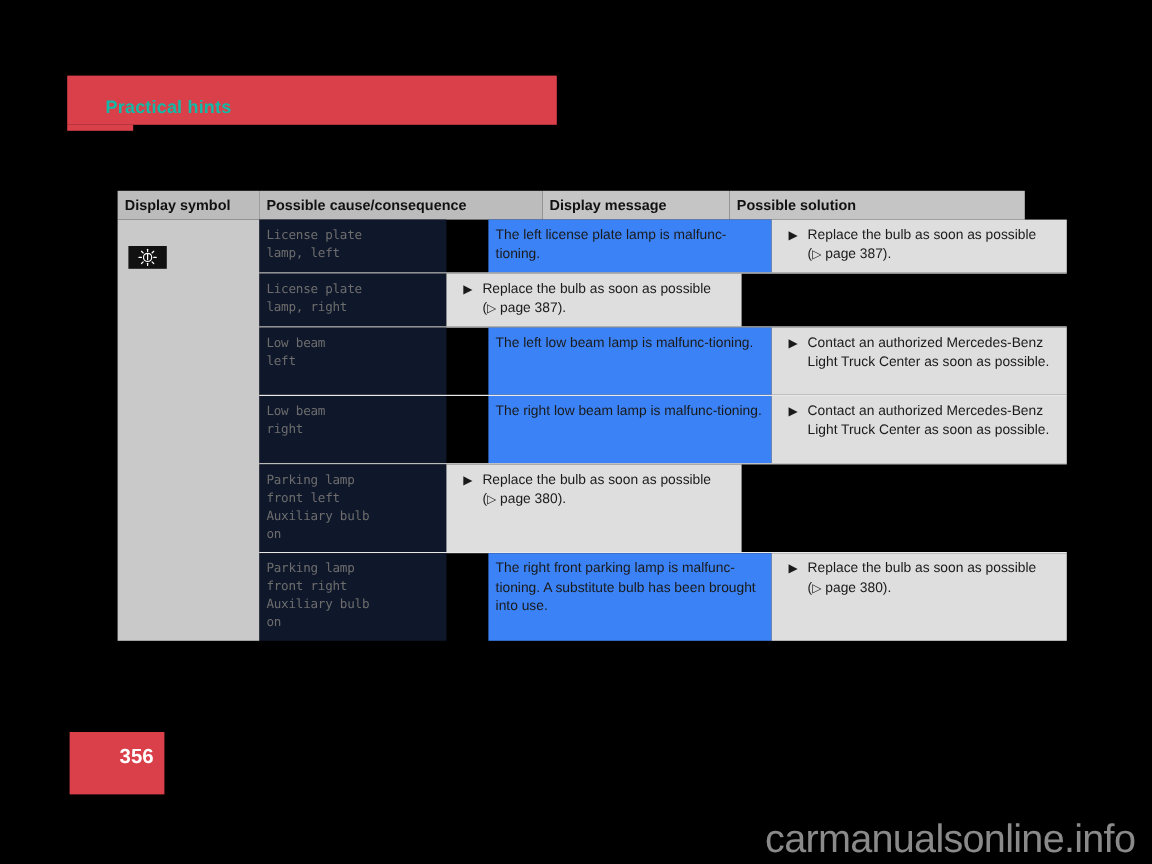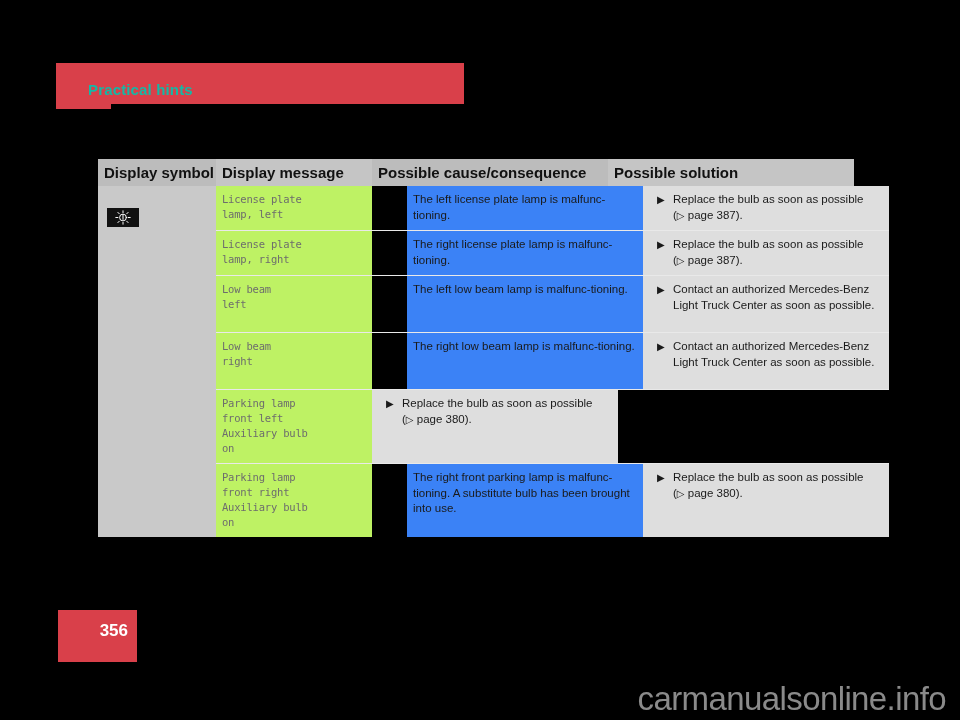--- a/index.html
+++ b/index.html
@@ -62,33 +62,33 @@
   }
   
   .c1 { width: 118px; }
   .c2 { width: 156px; }
   .c3 { width: 236px; }
   .c4 { width: 246px; }
 
   
   .header .tcell {
     background: #bcbcbc;
-    font-size: 15px;
+    font-size: 12px;
     font-weight: bold;
     color: #111111;
     padding-top: 5px;
     padding-bottom: 5px;
     white-space: nowrap;
   }
   .header .c1 { background: #bcbcbc; }
   .header .c2 { background: #c5c5c5; }
   .header .c3 { background: #bcbcbc; }
   .header .c4 { background: #c5c5c5; }
   .brow { display: flex; align-items: stretch; }
-  .brow .c2 { background: #bef264; }
+  .brow .c2 { background: #0f172a; }
   .brow .c3 { background: #3b82f6; margin-left: 35px; }
   .brow .c4 { background: #dedede; }
 
   .sep {
     height: 1px;
     background: #e9e9e9;
     width: 100%;
   }
 
   
@@ -190,22 +190,22 @@
 <body>
 
 <div class="banner"></div>
 <div class="banner-notch"></div>
 <div class="banner-title">Practical hints</div>
 
 <div class="table">
 
   <div class="trow header">
     <div class="tcell c1">Display symbol</div>
+    <div class="tcell c3">Possible cause/consequence</div>
     <div class="tcell c2">Display message</div>
-    <div class="tcell c3">Possible cause/consequence</div>
     <div class="tcell c4">Possible solution</div>
   </div>
 
   <div class="trow">
 
     <div class="symbolcol">
       <div class="symbol-icon">
         <svg width="24" height="15" viewBox="0 0 24 15" aria-hidden="true">
           <g stroke="#ffffff" stroke-width="1" fill="none" stroke-linecap="round">
             <circle cx="12" cy="7.5" r="3.4"></circle>
@@ -237,21 +237,20 @@
               <span class="pgref"><span>(</span><span class="tri">▷</span><span> page 387).</span></span>
             </span>
           </div>
         </div>
       </div>
       <div class="sep"></div>
 
       <div class="brow" style="min-height:41px;">
         <div class="tcell c2 msg">License plate
 lamp, right</div>
-        <div class="tcell c3 cause">The right license plate lamp is malfunc-tioning.</div>
         <div class="tcell c4">
           <div class="solution">
             <span class="bullet">▶</span>
             <span class="sol-text">
               <span>Replace the bulb as soon as possible</span>
               <span class="pgref"><span>(</span><span class="tri">▷</span><span> page 387).</span></span>
             </span>
           </div>
         </div>
       </div>

